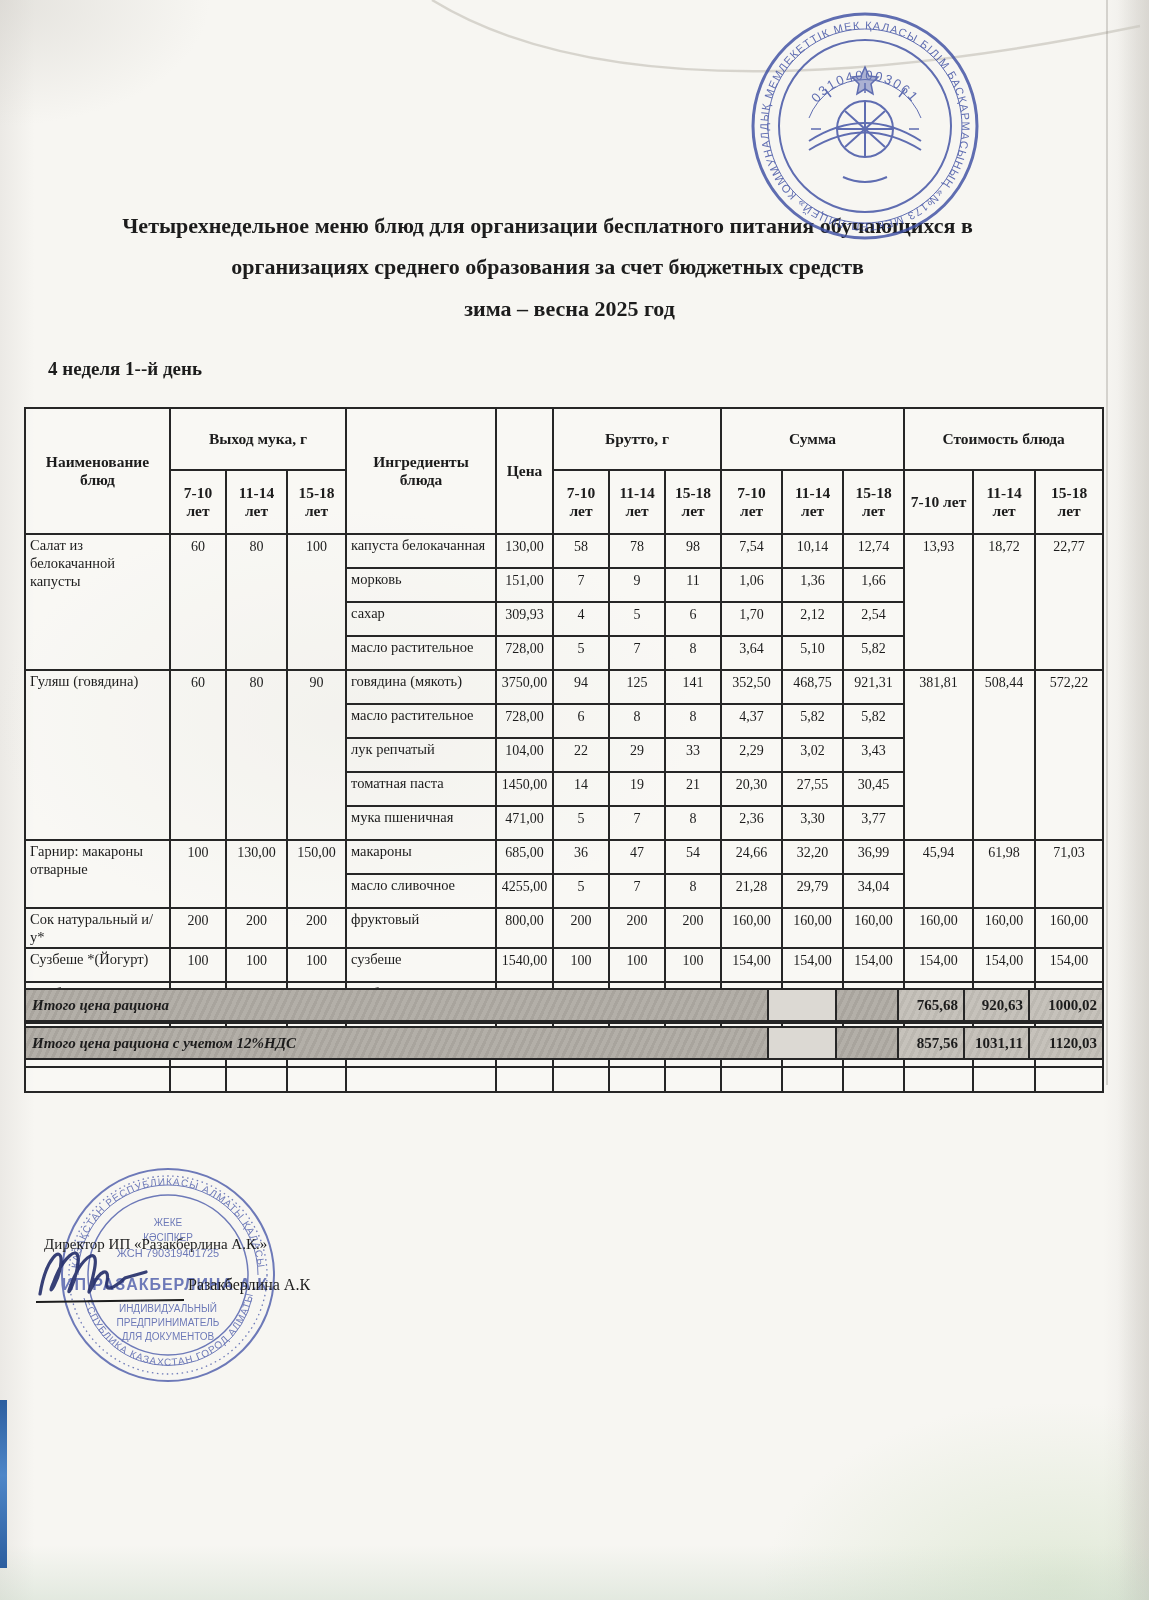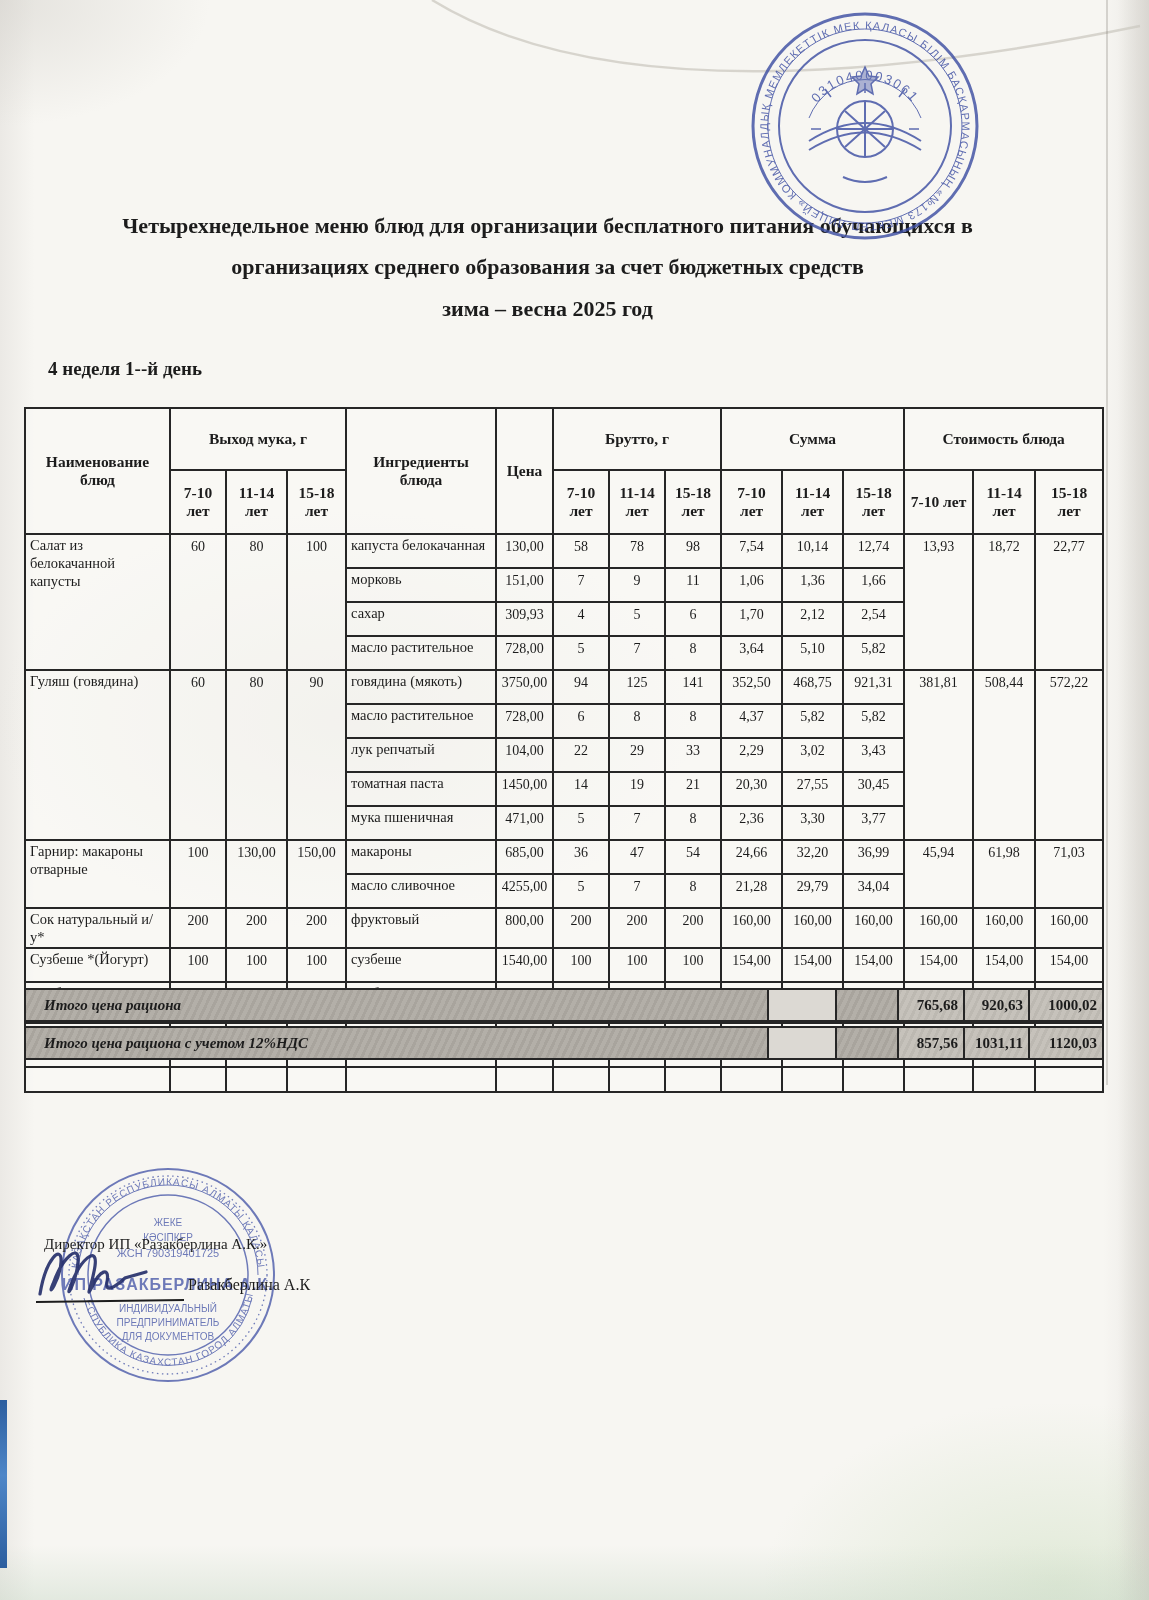--- a/index.html
+++ b/index.html
@@ -18,41 +18,41 @@
   .bottom-tint{position:absolute;left:0;bottom:0;width:100%;height:55px;background:linear-gradient(180deg,transparent,rgba(196,214,196,.4));z-index:1;}
   
   .approval{position:absolute;top:40px;right:45px;text-align:right;z-index:3;}
   .approve-label{font-weight:bold;font-size:22px;letter-spacing:.4px;}
   .approve-line2{font-size:21px;margin-top:22px;}
   .approve-sign{font-size:21px;margin-top:5px;display:flex;align-items:flex-end;justify-content:flex-end;}
   .sign-line{display:inline-block;width:148px;height:1.05em;border-bottom:1.6px solid #2b2b2b;margin-right:5px;}
   .stamp-top{position:absolute;left:745px;top:5px;z-index:4;opacity:.82;}
   
   .doc-title{position:absolute;left:0;top:205px;width:1095px;text-align:center;font-weight:bold;font-size:22px;line-height:41px;z-index:2;}
-  .season{position:absolute;left:0;top:296px;width:1095px;text-align:center;font-weight:bold;font-size:22px;z-index:2;}
+  .season{position:absolute;left:0;top:296px;width:1095px;text-align:center;font-weight:bold;font-size:22px;z-index:2;padding-left:22px;}
   .day-label{position:absolute;left:20px;top:358px;font-weight:bold;font-size:19px;z-index:2;margin-left:28px;}
   
   table{border-collapse:collapse;table-layout:fixed;}
   .menu-table{position:absolute;left:24px;top:407px;width:1078px;z-index:2;background:rgba(252,251,249,.35);}
   .menu-table th,.menu-table td{border:2px solid #262626;padding:1px 4px;overflow:hidden;}
   .menu-table th{font-size:15.5px;font-weight:bold;text-align:center;vertical-align:middle;}
   .h1 th{height:58px;}
   .h2 th{height:60px;}
   .menu-table td{font-size:14.5px;vertical-align:top;height:28px;line-height:1.25;}
   td.dish-name,td.ingredient-name{text-align:left;}
   td.dish-output,td.ingredient-price,td.brutto-value,td.sum-value,td.cost-value{text-align:center;font-size:14px;padding-top:3px;}
   td.cal-label{font-weight:bold;font-size:16px;height:30px;}
   tr.empty-row td{height:21px;}
   
   .totals-table{position:absolute;left:24px;width:1078px;z-index:2;}
   .totals-table td{border:2px solid #262626;height:28px;font-size:15px;vertical-align:middle;
     background:
       repeating-linear-gradient(115deg, rgba(137,132,124,.25) 0 3px, transparent 3px 7px),
       #b3afa8;}
-  .totals-table td.t-label{font-weight:bold;font-style:italic;padding:1px 18px;}
+  .totals-table td.t-label{font-weight:bold;font-style:italic;padding:1px 6px;}
   .totals-table td.t-c2{background:#dcd9d3;}
   .totals-table td.t-val{font-weight:bold;text-align:right;padding:1px 5px;background:
       repeating-linear-gradient(115deg, rgba(137,132,124,.15) 0 3px, transparent 3px 7px),#c6c2bb;}
   
   .director-label{position:absolute;left:44px;top:1236px;font-size:15px;z-index:5;}
   .signature-name{position:absolute;left:188px;top:1276px;font-size:16px;z-index:5;}
   .stamp-bottom{position:absolute;left:50px;top:1160px;z-index:4;opacity:.78;}
   .signature{position:absolute;left:28px;top:1238px;z-index:6;}
   svg text{font-family:"Liberation Sans",sans-serif;}
 </style>

